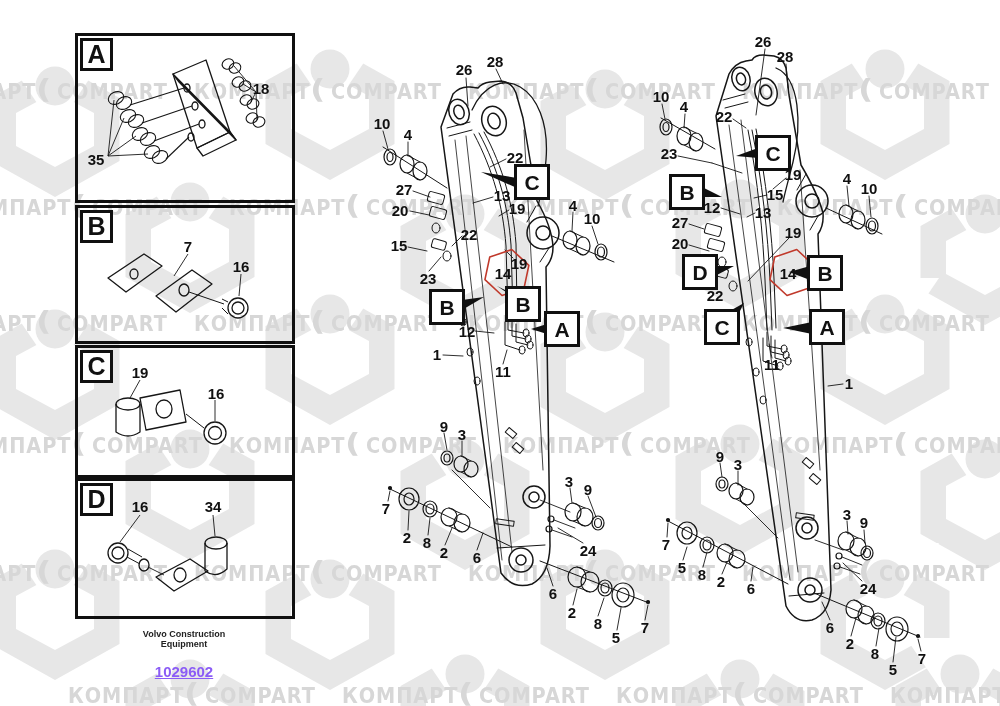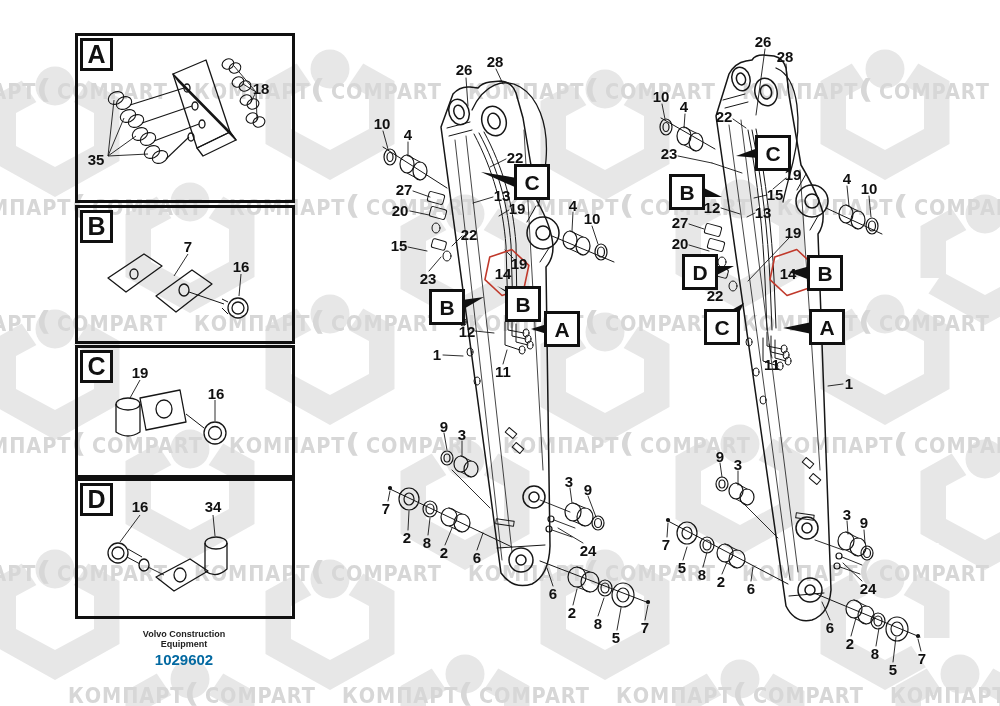--- a/index.html
+++ b/index.html
@@ -24,21 +24,21 @@
   
   .detail-box{position:absolute;left:75px;width:220px;border:3px solid #101010;box-sizing:border-box;z-index:3;}
   .corner-letter{position:absolute;left:2px;top:2px;width:33px;height:33px;border:3px solid #101010;
                  background:#fff;box-sizing:border-box;display:flex;align-items:center;justify-content:center;
                  font-weight:bold;font-size:25px;}
   .part-label{position:absolute;transform:translate(-50%,-50%);font-weight:bold;font-size:15px;color:#101010;}
   .box-svg{position:absolute;left:0;top:0;}
   
   #footer{position:absolute;left:118px;top:629px;width:132px;text-align:center;z-index:4;}
   .footer-line{font-size:9px;font-weight:bold;line-height:10px;color:#222;}
-  #figure-number{font-size:15px;font-weight:bold;margin-top:2px;color:#0369a1;}
+  #figure-number{font-size:15px;font-weight:bold;margin-top:14px;color:#8b5cf6;text-decoration:underline;}
 </style>
 </head>
 <body>
 
 <div id="stage">
 
   <svg id="wm-hex-svg" width="1000" height="706">
     <defs>
       <g id="chex">
         <path d="M50,0 L93,24 L93,66 L50,90 L7,66 L7,24 Z" fill="#e7e7e7"></path>

